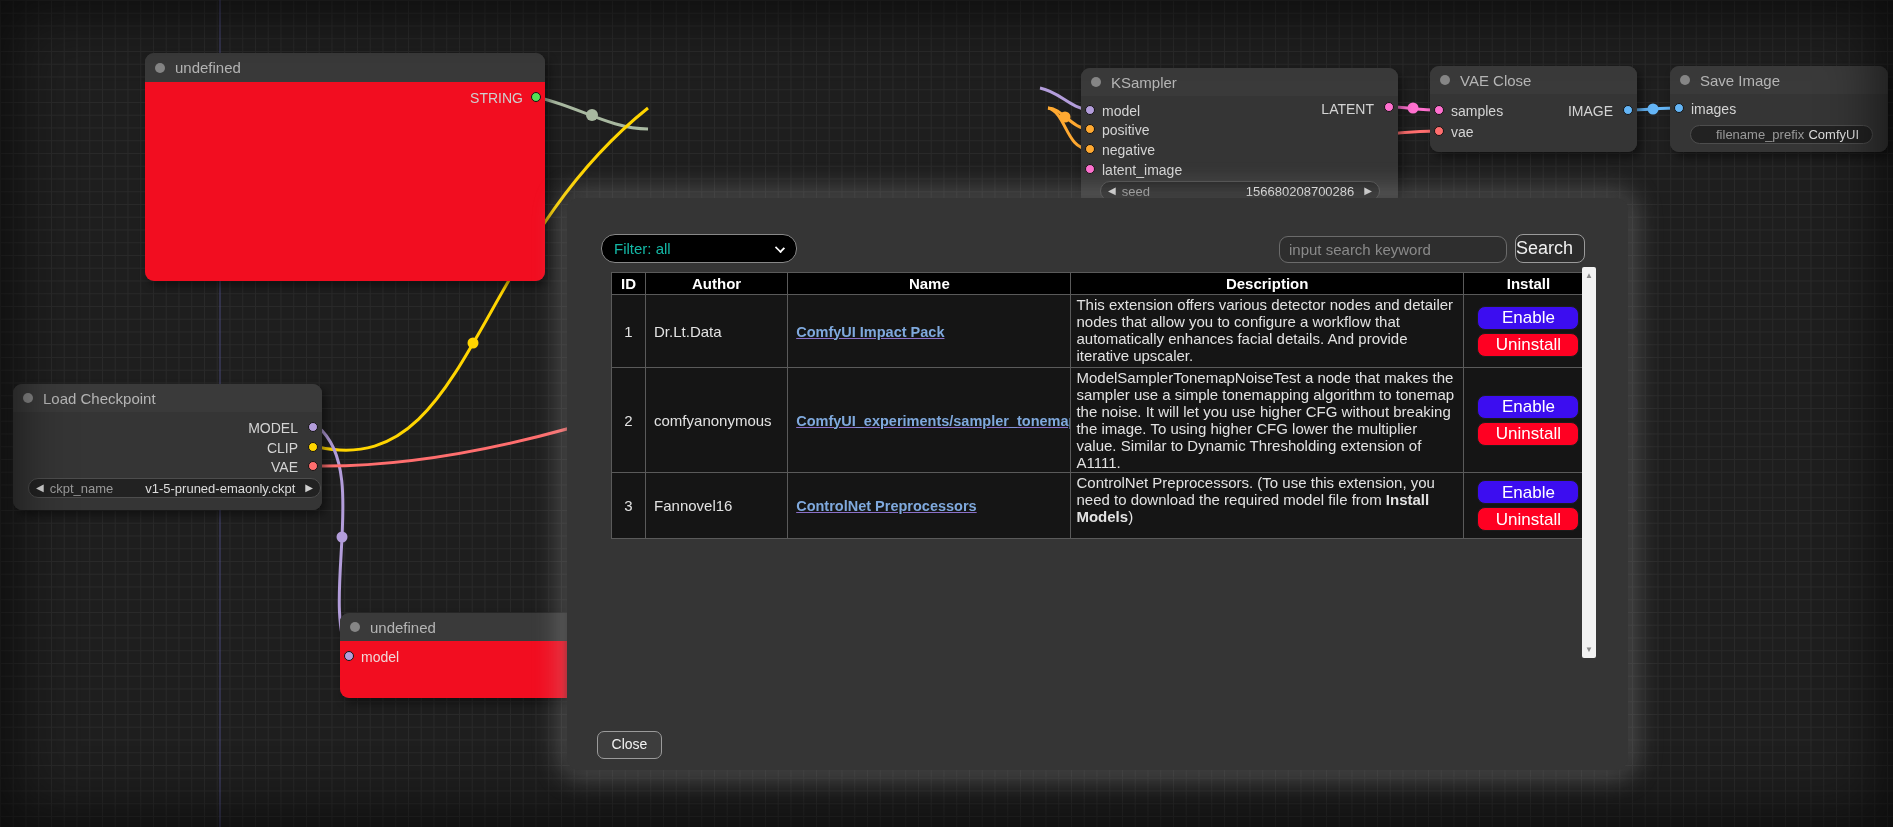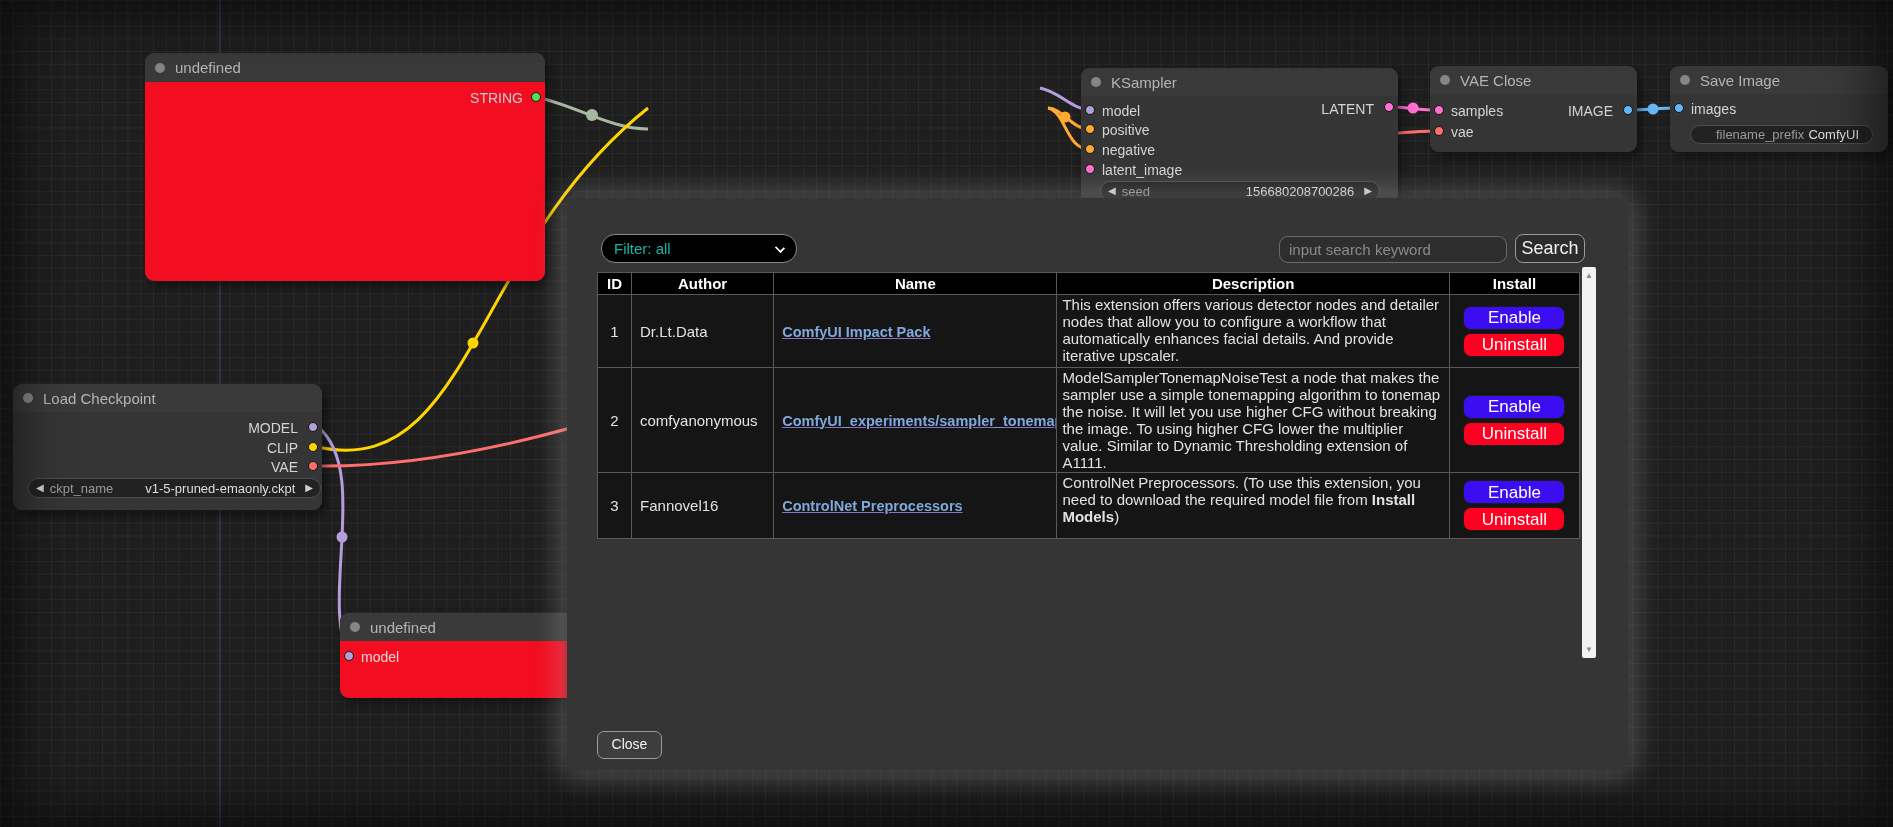--- a/index.html
+++ b/index.html
@@ -48,24 +48,24 @@
     background:#000; border:1px solid #888; border-radius:14px; color:#14b8a6;
     font-size:15px; display:flex; align-items:center; padding-left:12px; cursor:pointer; }
   .filter-select .chev { position:absolute; right:12px; top:9px; width:8px; height:8px;
     border-right:2px solid #fff; border-bottom:2px solid #fff; transform:rotate(45deg) scale(1,.8); }
   .search-input { position:absolute; left:712px; top:38px; width:228px; height:27px;
     background:#2e2e2e; border:1px solid #6b6b6b; border-radius:9px; color:#ddd;
     font-size:15px; padding:0 9px; outline:none; }
   .search-input::placeholder { color:#8a8a8a; }
   .search-btn { position:absolute; left:948px; top:36px; width:70px; height:29px;
     background:#2c2c2c; border:1px solid #9a9a9a; border-radius:8px; color:#f0f0f0;
-    font-size:18px; cursor:pointer; line-height:26px; text-align:center; }
+    font-size:18px; cursor:pointer; line-height:26px; text-align:left; }
   .grid-wrap { position:absolute; left:30px; top:69px; width:999px; height:391px; }
   table.ext { border-collapse:collapse; table-layout:fixed; width:983px;
-    position:absolute; left:0; top:5px; background:#141414; }
+    position:absolute; left:14px; top:5px; background:#141414; }
   table.ext th { background:#000; color:#fff; font-size:15px; font-weight:bold;
     border:1px solid #5a5a5a; height:22px; padding:0; }
   table.ext td { border:1px solid #5a5a5a; color:#e2e2e2; font-size:15px;
     overflow:hidden; background:#151515; }
   td.c-id { text-align:center; }
   td.c-author { padding-left:8px; }
   td.c-name { padding-left:8px; white-space:nowrap; }
   td.c-name a { color:#7fa9dd; font-weight:bold; font-size:14.5px;
     text-decoration:underline; text-decoration-color:#8a6fc8; cursor:pointer; }
   td.c-desc { font-size:14px; line-height:17px; padding:1px 5px; vertical-align:top; color:#e6e6e6; }

